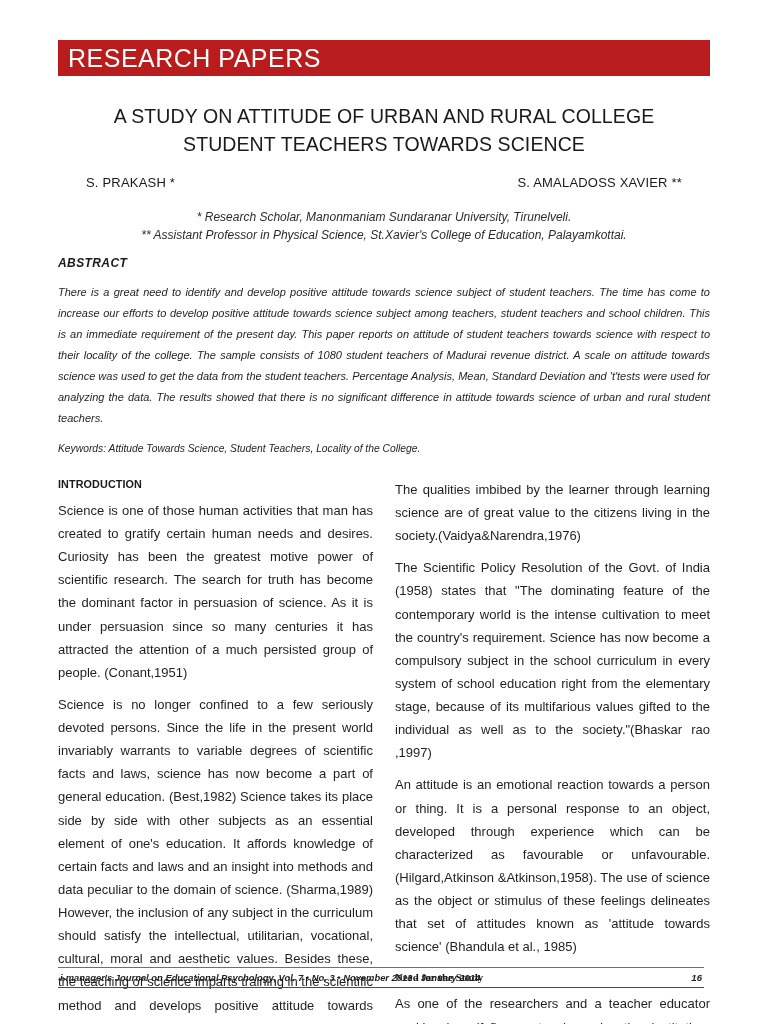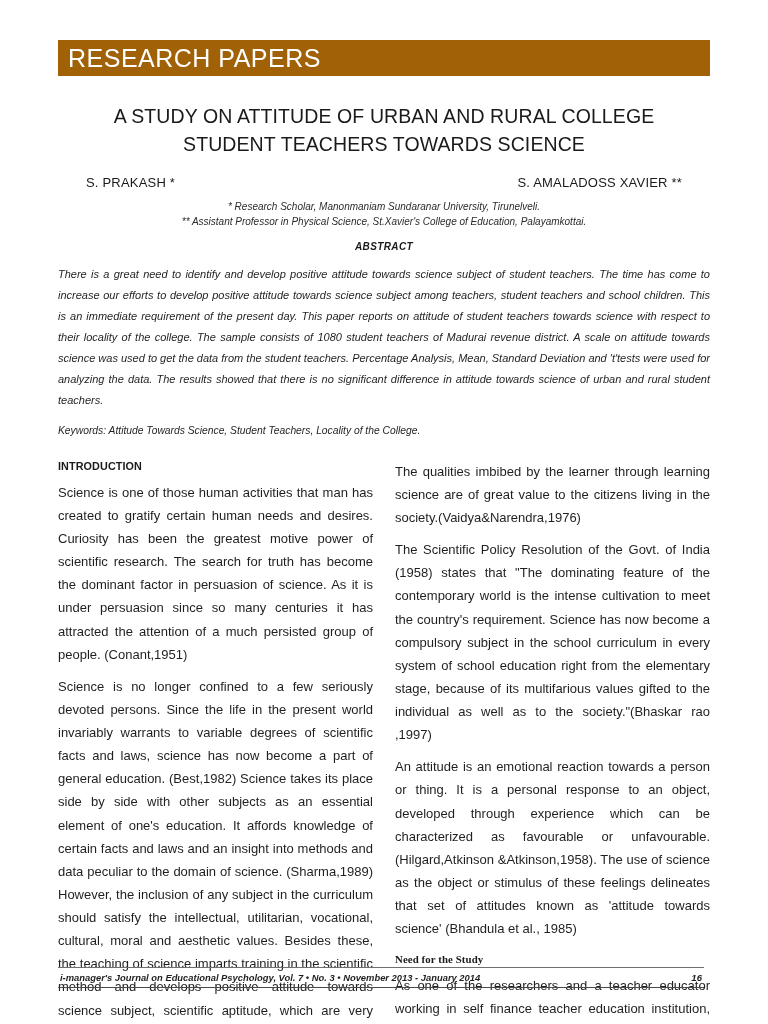--- a/index.html
+++ b/index.html
@@ -18,21 +18,21 @@
   .page {
     position: relative;
     width: 768px;
     height: 1024px;
     box-sizing: border-box;
     padding: 40px 58px 0 58px;
   }
 
   
   .banner {
-    background: #a16207;
+    background: #b91c1c;
     height: 36px;
     display: flex;
     align-items: center;
     padding-left: 10px;
     box-sizing: border-box;
   }
   .banner-text {
     color: #ffffff;
     font-size: 25px;
     letter-spacing: 0.5px;
@@ -61,31 +61,31 @@
     display: flex;
     justify-content: space-between;
     margin-top: 16px;
     padding: 0 28px;
     font-size: 13px;
     font-weight: normal;
     letter-spacing: 0.2px;
   }
   .affil {
     text-align: center;
-    font-size: 10px;
+    font-size: 12px;
     font-style: italic;
     line-height: 1.55;
-    margin-top: 9px;
+    margin-top: 18px;
     color: #2b2b2b;
   }
 
   
   .abstract-head {
-    text-align: center;
-    font-size: 10px;
+    text-align: left;
+    font-size: 12px;
     font-weight: bold;
     font-style: italic;
     margin-top: 11px;
     letter-spacing: 0.4px;
   }
   .abstract-body {
     margin-top: 12px;
     font-size: 11px;
     font-style: italic;
     line-height: 1.92;

